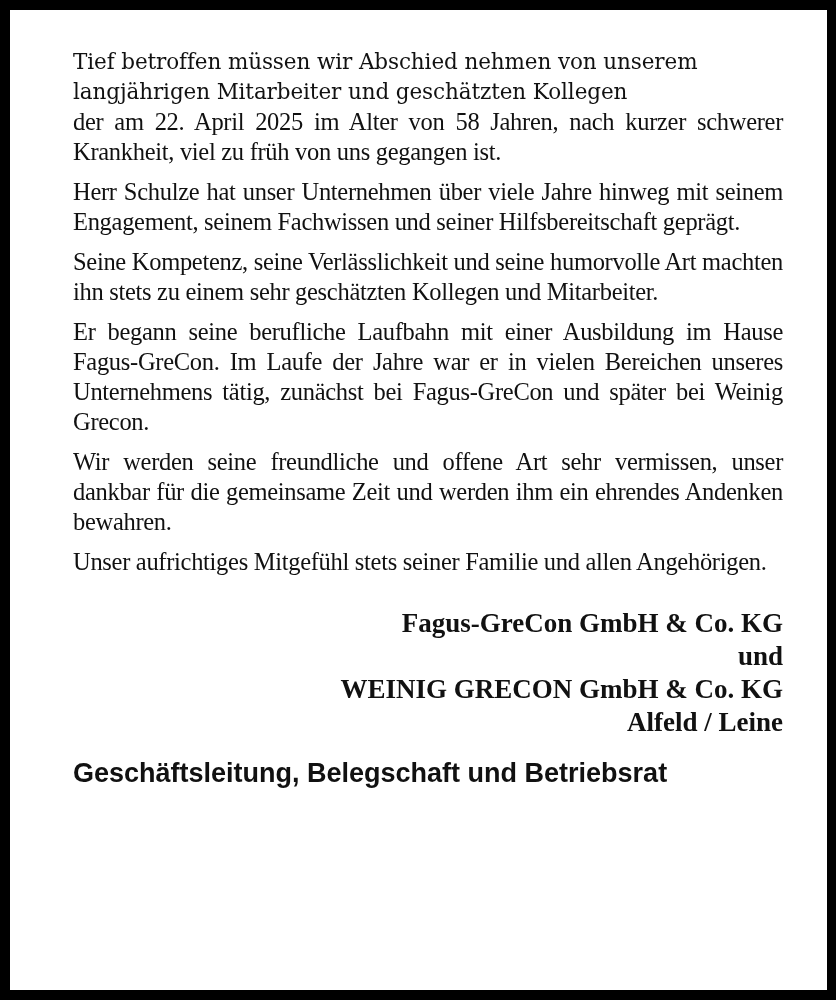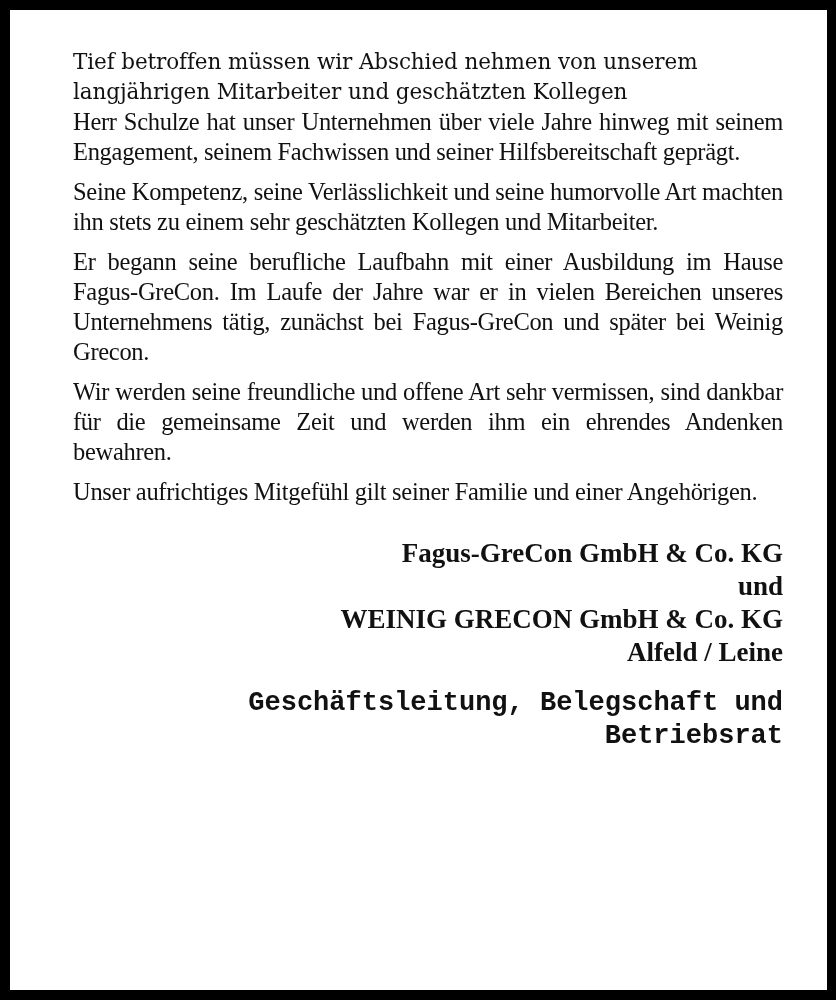--- a/index.html
+++ b/index.html
@@ -24,35 +24,36 @@
     text-align:center; font-family:"DejaVu Serif", serif; font-weight:bold;
     font-size:53px; line-height:60px; margin:20px 0 21px 0; letter-spacing:-0.5px;
   }
   .para { font-size:24.5px; margin-bottom:10px; letter-spacing:-0.3px; }
   .para.first { margin-top:0; }
   .sig {
     text-align:right; font-family:"Liberation Serif", serif; font-weight:bold;
     font-size:27px; line-height:33px; margin-top:30px;
   }
   .sig2 {
-    text-align:right; font-family:Liberation Mono, monospace; font-weight:bold;
+    text-align:left; font-family:Liberation Sans, sans-serif; font-weight:bold;
     font-size:27px; line-height:33px; margin-top:18px;
   }
 </style>
 </head>
 <body>
 
 <div class="frame">
   <div class="content">
     <p class="intro">Tief betroffen müssen wir Abschied nehmen von unserem langjährigen Mitarbeiter und geschätzten Kollegen</p>
+    <p class="para first">der am 22. April 2025 im Alter von 58 Jahren, nach kurzer schwerer Krankheit, viel zu früh von uns gegangen ist.</p>
     <p class="para">Herr Schulze hat unser Unternehmen über viele Jahre hinweg mit seinem Engagement, seinem Fachwissen und seiner Hilfsbereitschaft geprägt.</p>
     <p class="para">Seine Kompetenz, seine Verlässlichkeit und seine humorvolle Art machten ihn stets zu einem sehr geschätzten Kollegen und Mitarbeiter.</p>
     <p class="para">Er begann seine berufliche Laufbahn mit einer Ausbildung im Hause Fagus-GreCon. Im Laufe der Jahre war er in vielen Bereichen unseres Unternehmens tätig, zunächst bei Fagus-GreCon und später bei Weinig Grecon.</p>
-    <p class="para">Wir werden seine freundliche und offene Art sehr vermissen, sind dankbar für die gemeinsame Zeit und werden ihm ein ehrendes Andenken bewahren.</p>
-    <p class="para">Unser aufrichtiges Mitgefühl gilt seiner Familie und einer Angehörigen.</p>
+    <p class="para">Wir werden seine freundliche und offene Art sehr vermissen, unser dankbar für die gemeinsame Zeit und werden ihm ein ehrendes Andenken bewahren.</p>
+    <p class="para">Unser aufrichtiges Mitgefühl stets seiner Familie und allen Angehörigen.</p>
     <div class="sig">
       <div>Fagus-GreCon GmbH &amp; Co. KG</div>
       <div>und</div>
       <div>WEINIG GRECON GmbH &amp; Co. KG</div>
       <div>Alfeld / Leine</div>
     </div>
     <div class="sig2">Geschäftsleitung, Belegschaft und Betriebsrat</div>
   </div>
 </div>
 

